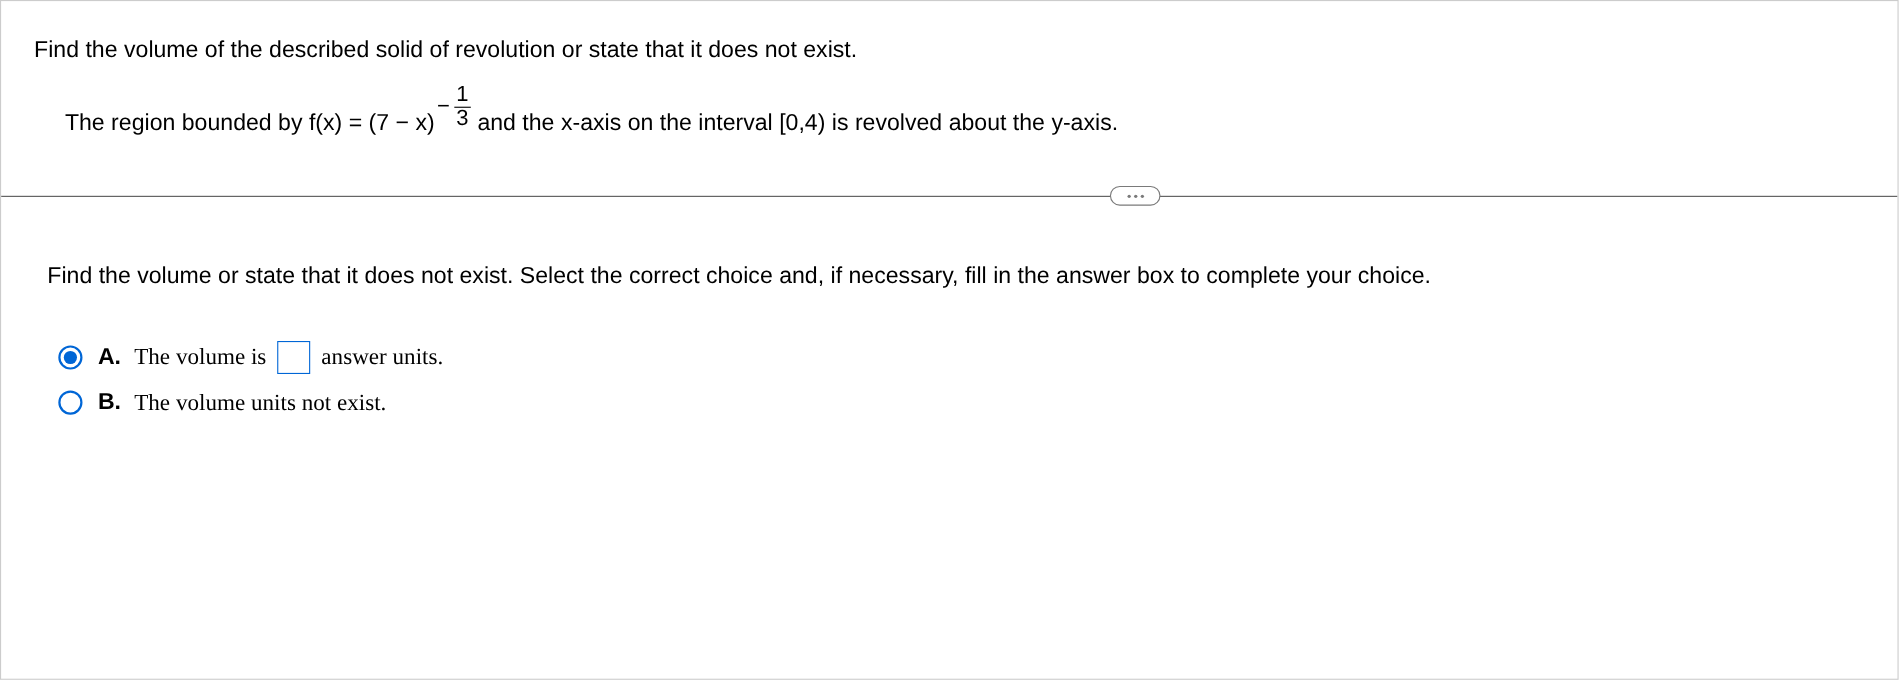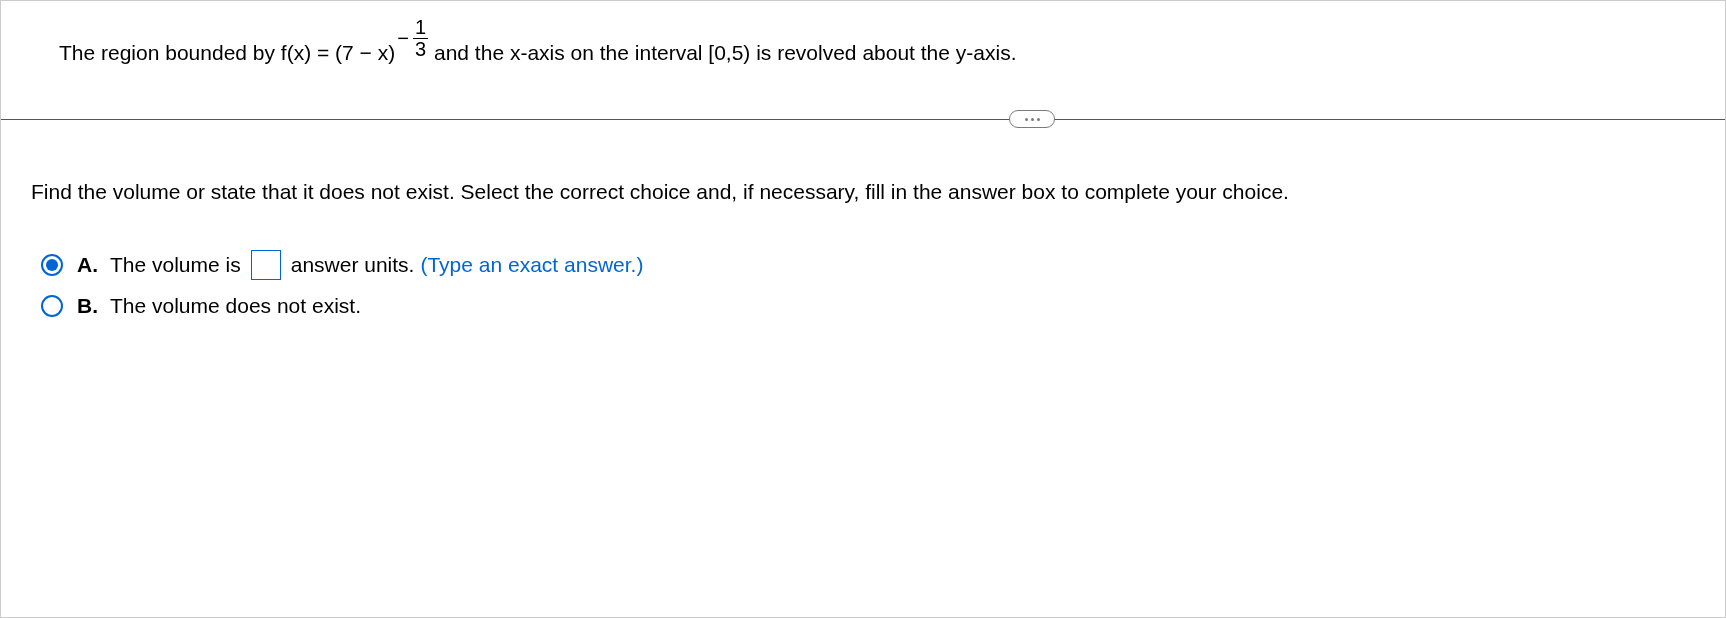--- a/index.html
+++ b/index.html
@@ -125,81 +125,82 @@
       border-radius: 50%;
     }
     .choice-label {
       font-weight: bold;
       margin-right: 12px;
     }
     .choice-text {
       display: flex;
       align-items: center;
       gap: 6px;
+      font-family: Liberation Serif, serif;
     }
     .answer-box {
       width: 30px;
       height: 30px;
       border: 1.5px solid #0066d6;
       background: #fff;
       margin: 0 4px;
       cursor: text;
     }
     .hint-text {
       color: #0066d6;
     }
     .black-text {
       color: #000;
     }
   </style>
 </head>
 <body>
 
 <div class="content">
+  <div class="question-prompt">Find the volume of the described solid of revolution or state that it does not exist.</div>
 
   <div class="function-line">
     <span>The region bounded by f(x) = (7 − x)</span>
     <span class="fraction-wrap">
       <span class="minus-sign">−</span>
       <span class="fraction">
         <span class="num">1</span>
         <span class="den">3</span>
       </span>
     </span>
-    <span> and the x-axis on the interval [0,5) is revolved about the y-axis.</span>
+    <span> and the x-axis on the interval [0,4) is revolved about the y-axis.</span>
   </div>
 </div>
 
 <div class="divider-row">
   <div class="divider-line"></div>
   <div class="ellipsis-pill">
     <span>
       <span class="dot"></span>
         <span class="dot"></span>
         <span class="dot"></span>
     </span>
   </div>
 </div>
 
-<div class="content" style="padding-top:0;">
+<div class="content" style="padding-top:0;margin-left:12px;">
   <div class="instruction-line">Find the volume or state that it does not exist. Select the correct choice and, if necessary, fill in the answer box to complete your choice.</div>
 
   <div class="choices">
     <div class="choice-row">
       <div class="radio selected"></div>
       <span class="choice-label">A.</span>
       <span class="choice-text">
         <span class="black-text">The volume is </span>
         <span class="answer-box"></span>
         <span class="black-text"> answer units.</span>
-        <span class="hint-text">(Type an exact answer.)</span>
       </span>
     </div>
 
     <div class="choice-row">
       <div class="radio"></div>
       <span class="choice-label">B.</span>
       <span class="choice-text">
-        <span class="black-text">The volume does not exist.</span>
+        <span class="black-text">The volume units not exist.</span>
       </span>
     </div>
   </div>
 </div>
 
 </body></html>

